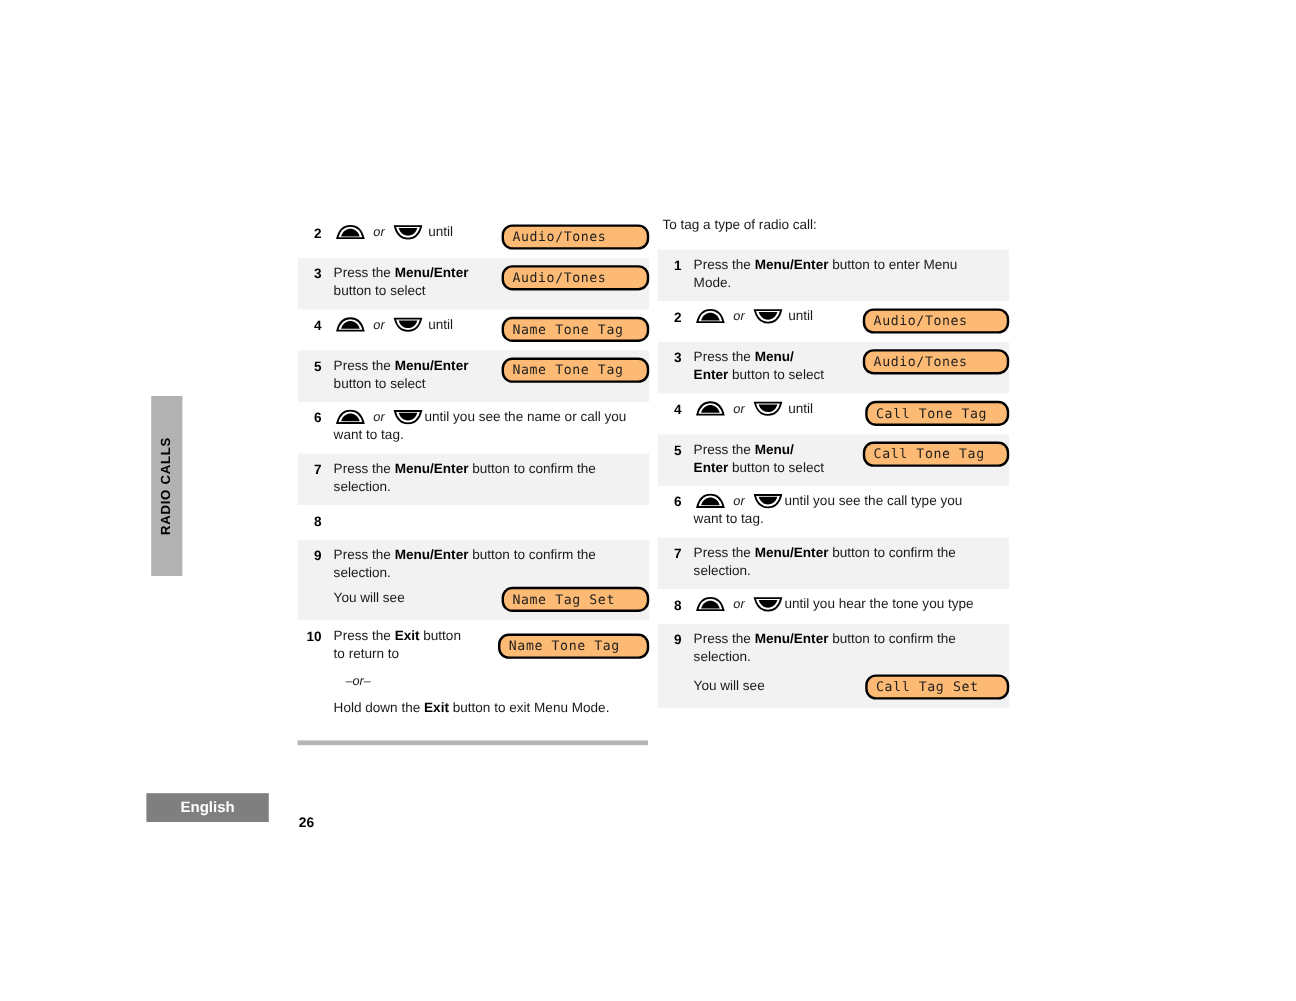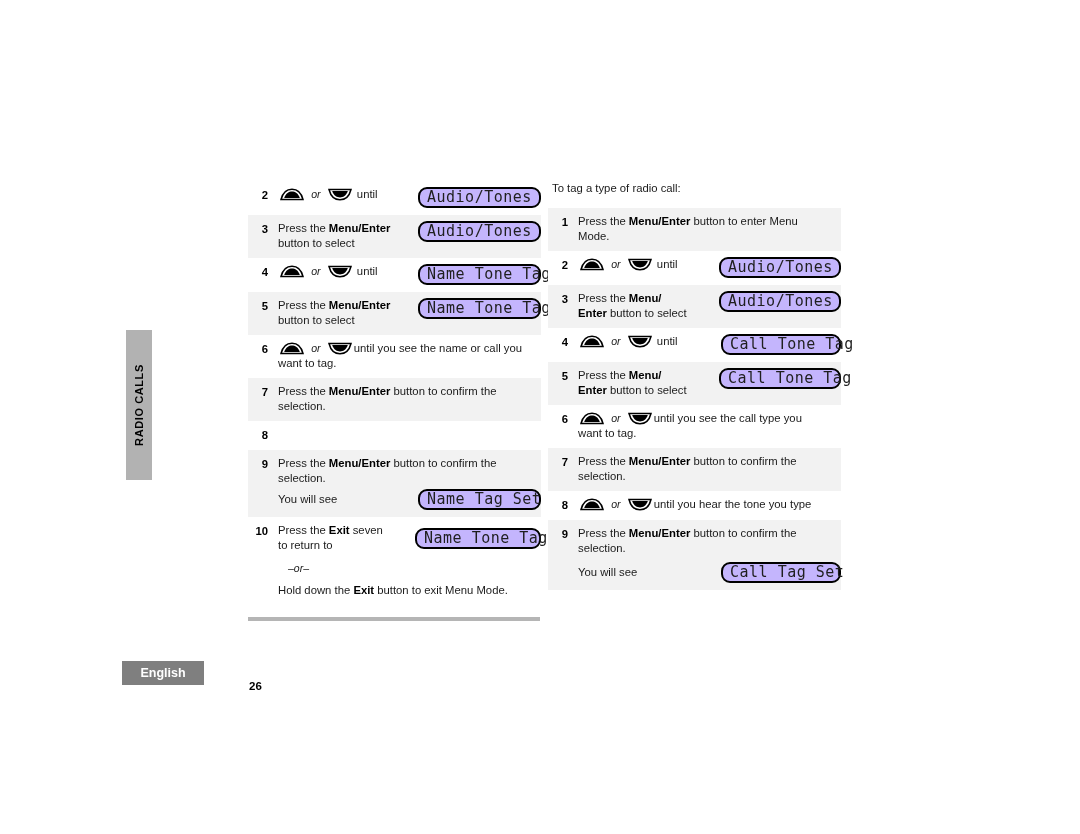--- a/index.html
+++ b/index.html
@@ -36,21 +36,21 @@
     font-weight: bold;
     letter-spacing: 0.6px;
     color: #000;
   }
 
   
   .lang-tab {
     position: absolute;
     left: 122px;
     top: 661px;
-    width: 82px;
+    width: 102px;
     height: 24px;
     background: #7f7f7f;
     display: flex;
     align-items: center;
     justify-content: center;
   }
   .lang-tab-label {
     color: #ffffff;
     font-size: 12.5px;
     font-weight: bold;
@@ -142,28 +142,28 @@
     font-style: italic;
     font-size: 10.6px;
     margin: 0 2px;
   }
 
   
   .lcd {
     box-sizing: border-box;
     border: 2px solid #000000;
     border-radius: 9px;
-    background: #c4b5fd;
+    background: #fdba74;
     height: 21px;
     display: flex;
     align-items: center;
     justify-content: flex-start;
     padding: 0 7px;
     font-family: "DejaVu Sans Mono", "Liberation Mono", monospace;
-    font-size: 15px;
+    font-size: 11px;
     letter-spacing: 0.5px;
     color: #1f1f1f;
     white-space: pre;
   }
 
   
   .lcd-w-left  { width: 123px; }
   .lcd-w-right { width: 122px; }
 
   
@@ -305,21 +305,21 @@
       </span>
     </span>
   </div>
 
   <div class="step">
     <span class="step-num">10</span>
     <span class="step-body">
       <span style="display:flex;align-items:center;justify-content:space-between;">
         <span class="txtpart">
           <span class="step-text-line">
-            <span>Press the </span><b>Exit</b><span> seven</span>
+            <span>Press the </span><b>Exit</b><span> button</span>
           </span>
           <span class="step-text-line">to return to</span>
         </span>
         <span class="lcd" style="width:126px;">Name Tone Tag</span>
       </span>
       <span class="dashor">–or–</span>
       <span class="tail-line">
         <span>Hold down the </span><b>Exit</b><span> button to exit Menu Mode.</span>
       </span>
     </span>

